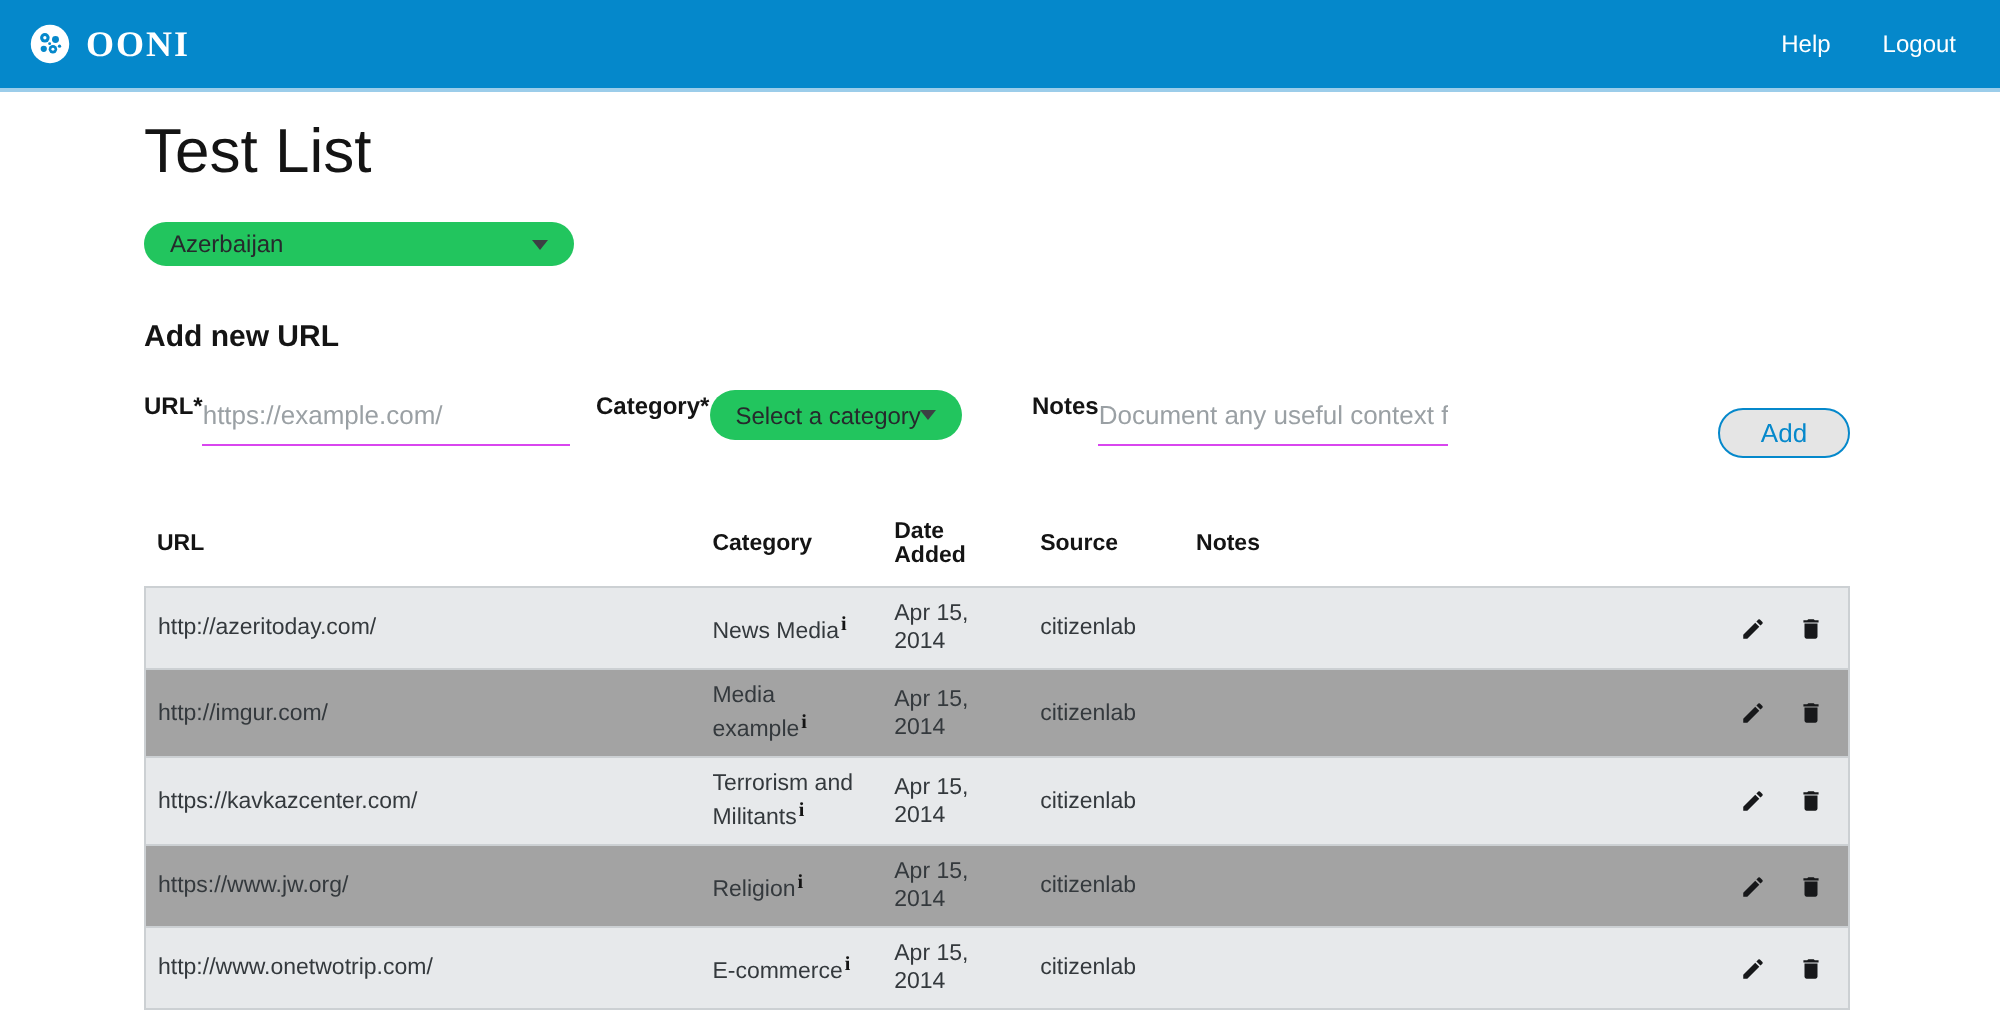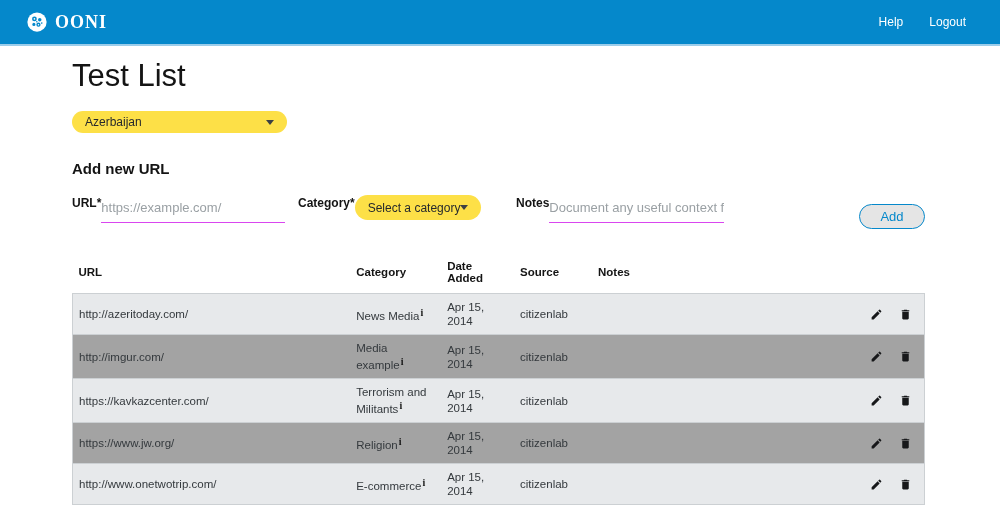--- a/index.html
+++ b/index.html
@@ -2,38 +2,38 @@
 <html><head>
 <meta charset="utf-8">
 <style>
   * { margin: 0; padding: 0; box-sizing: border-box; }
   html, body { width: 1000px; height: 513px; overflow: hidden; background: #ffffff;
     font-family: "Liberation Sans", sans-serif; }
 
   
   .topbar {
     height: 44px; background: #0588cb; display: flex; align-items: center;
-    padding: 0 26px; box-shadow: 0 2px 0 #9ccdea;
+    padding: 0 14px; box-shadow: 0 2px 0 #9ccdea;
   }
   .brand { display: flex; align-items: center; gap: 7px; cursor: pointer; }
   .brand-name {
     color: #ffffff; font-family: "Liberation Serif", serif; font-weight: 700;
     font-size: 18px; letter-spacing: 1px;
   }
   .topnav { margin-left: auto; display: flex; gap: 26px; padding-right: 8px; text-align: right; }
   .topnav a { color: #ffffff; font-size: 12px; text-decoration: none; cursor: pointer; }
 
   
   .container { width: 853px; margin-left: 72px; }
 
   h1.page-title { margin-top: 14px; font-size: 31px; font-weight: 300; color: #141414; }
 
   
   .pill-select {
-    background: #fde047; border-radius: 13px; display: flex; align-items: center;
+    background: #22c55e; border-radius: 13px; display: flex; align-items: center;
     justify-content: space-between; padding: 0 13px; cursor: pointer;
     font-size: 12px; color: #26292c;
   }
   .country-select { width: 215px; height: 22px; margin-top: 17px; }
   .caret {
     width: 0; height: 0; border-left: 4px solid transparent;
     border-right: 4px solid transparent; border-top: 5px solid #3c4043;
   }
 
   

